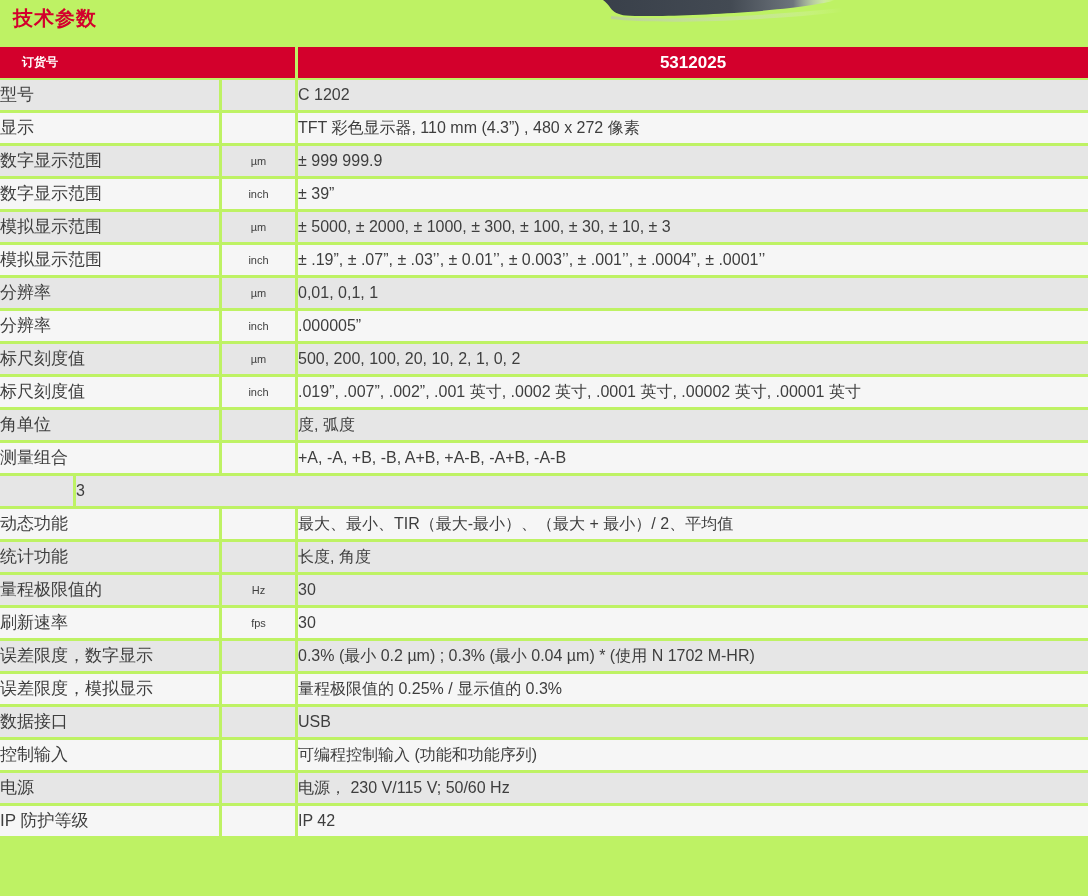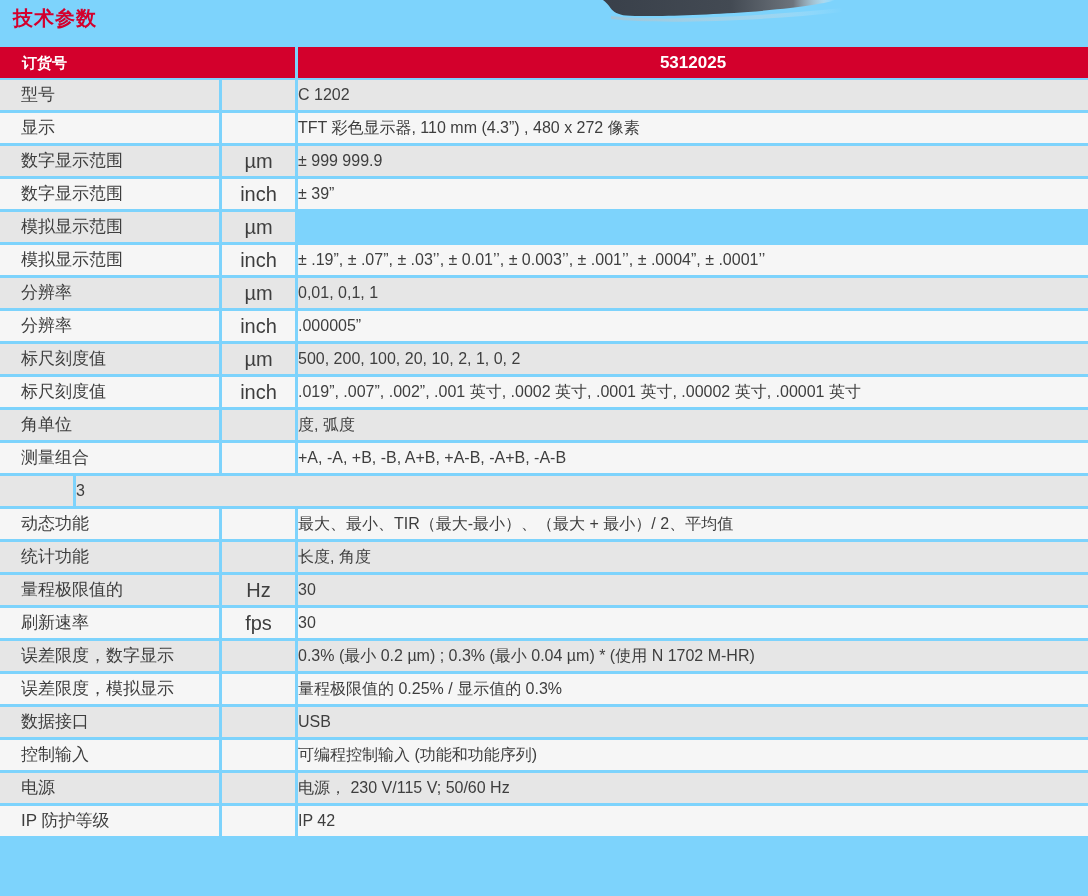--- a/index.html
+++ b/index.html
@@ -8,21 +8,21 @@
     background: #ffffff;
     width: 1088px;
     height: 896px;
     font-family: "Liberation Sans", sans-serif;
     -webkit-font-smoothing: antialiased;
   }
   .page {
     position: relative;
     width: 1088px;
     height: 896px;
-    background: #7dd3fc;
+    background: #bef264;
     overflow: hidden;
   }
   .page-title {
     position: absolute;
     left: 13px;
     top: 5px;
     font-size: 20px;
     font-weight: bold;
     color: #d3002c;
     letter-spacing: 1px;
@@ -46,52 +46,51 @@
     line-height: 31px;
   }
   .thead .h1 {
     width: 295px;
     box-sizing: border-box;
     padding-left: 22px;
     margin-right: 3px;
     background: #d3002c;
     color: #ffffff;
     font-weight: bold;
-    font-size: 15px;
+    font-size: 12px;
   }
   .thead .h2 {
     flex: 1;
     background: #d3002c;
     color: #ffffff;
     font-weight: bold;
     font-size: 17px;
     text-align: center;
   }
   .rows .row {
     display: flex;
     height: 30px;
     line-height: 30px;
     margin-top: 3px;
     color: #3e3e3e;
   }
   .rows .row:first-child { margin-top: 2px; }
   .row .c1 {
     width: 219px;
     box-sizing: border-box;
-    padding-left: 21px;
     margin-right: 3px;
     font-size: 17px;
     white-space: nowrap;
     overflow: hidden;
   }
   .row .c2 {
     width: 73px;
     margin-right: 3px;
     text-align: center;
-    font-size: 20px;
+    font-size: 11px;
   }
   .row .c3 {
     flex: 1;
     text-align: left;
     font-size: 16px;
     white-space: nowrap;
     overflow: hidden;
   }
   .row.dark .c1, .row.dark .c2, .row.dark .c3 { background: #e6e6e6; }
   .row.light .c1, .row.light .c2, .row.light .c3 { background: #f6f6f6; }
@@ -146,20 +145,21 @@
           <div class="c3">± 999 999.9</div>
         </div>
         <div class="row light">
           <div class="c1">数字显示范围</div>
           <div class="c2">inch</div>
           <div class="c3">± 39”</div>
         </div>
         <div class="row dark">
           <div class="c1">模拟显示范围</div>
           <div class="c2">µm</div>
+          <div class="c3">± 5000, ± 2000, ± 1000, ± 300, ± 100, ± 30, ± 10, ± 3</div>
         </div>
         <div class="row light">
           <div class="c1">模拟显示范围</div>
           <div class="c2">inch</div>
           <div class="c3">± .19”,  ± .07”, ± .03’’, ± 0.01’’, ± 0.003’’, ± .001’’, ± .0004”, ± .0001’’</div>
         </div>
         <div class="row dark">
           <div class="c1">分辨率</div>
           <div class="c2">µm</div>
           <div class="c3">0,01, 0,1, 1</div>

